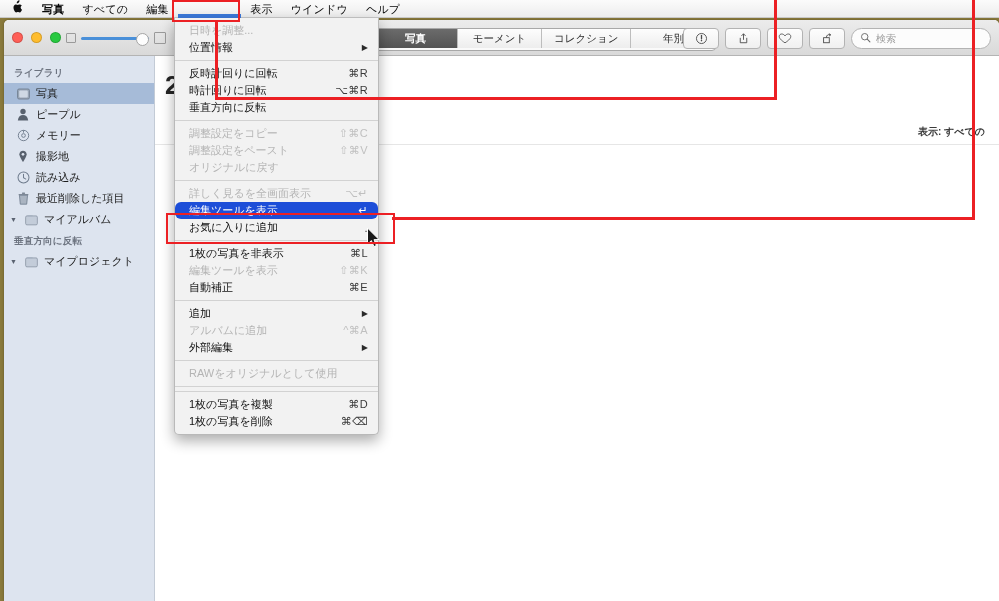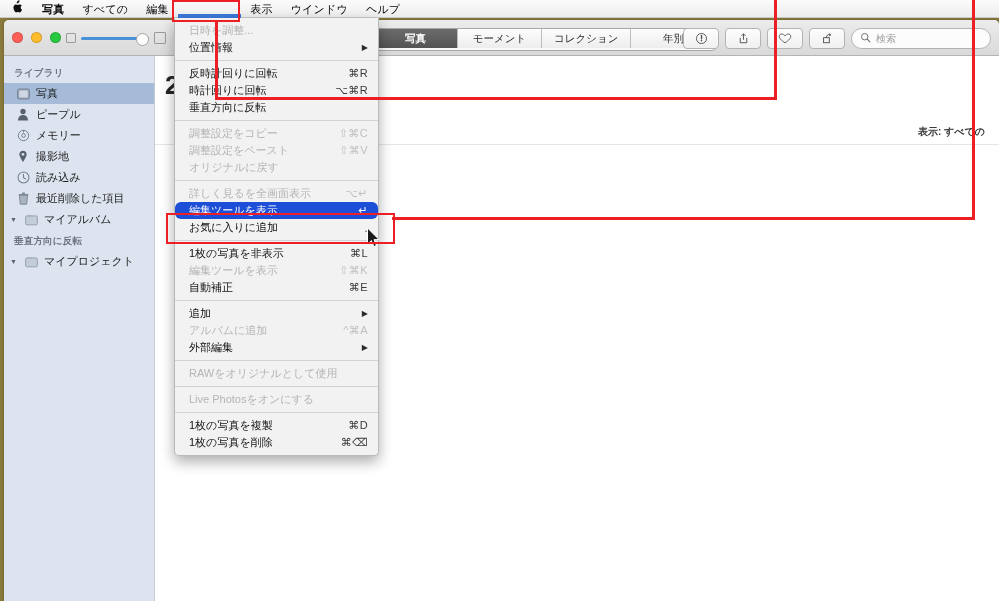--- a/index.html
+++ b/index.html
@@ -625,23 +625,20 @@
       </div>
       <div class="mi">
         <span class="label">外部編集</span>
         <span class="arrow">▶</span>
       </div>
       <div class="msep"></div>
       <div class="mi disabled">
         <span class="label">RAWをオリジナルとして使用</span>
       </div>
       <div class="msep"></div>
-      <div class="mi disabled">
-        <span class="label">Live Photosをオンにする</span>
-      </div>
       <div class="msep"></div>
       <div class="mi">
         <span class="label">1枚の写真を複製</span>
         <span class="key">⌘D</span>
       </div>
       <div class="mi">
         <span class="label">1枚の写真を削除</span>
         <span class="key">⌘⌫</span>
       </div>
     </div>

